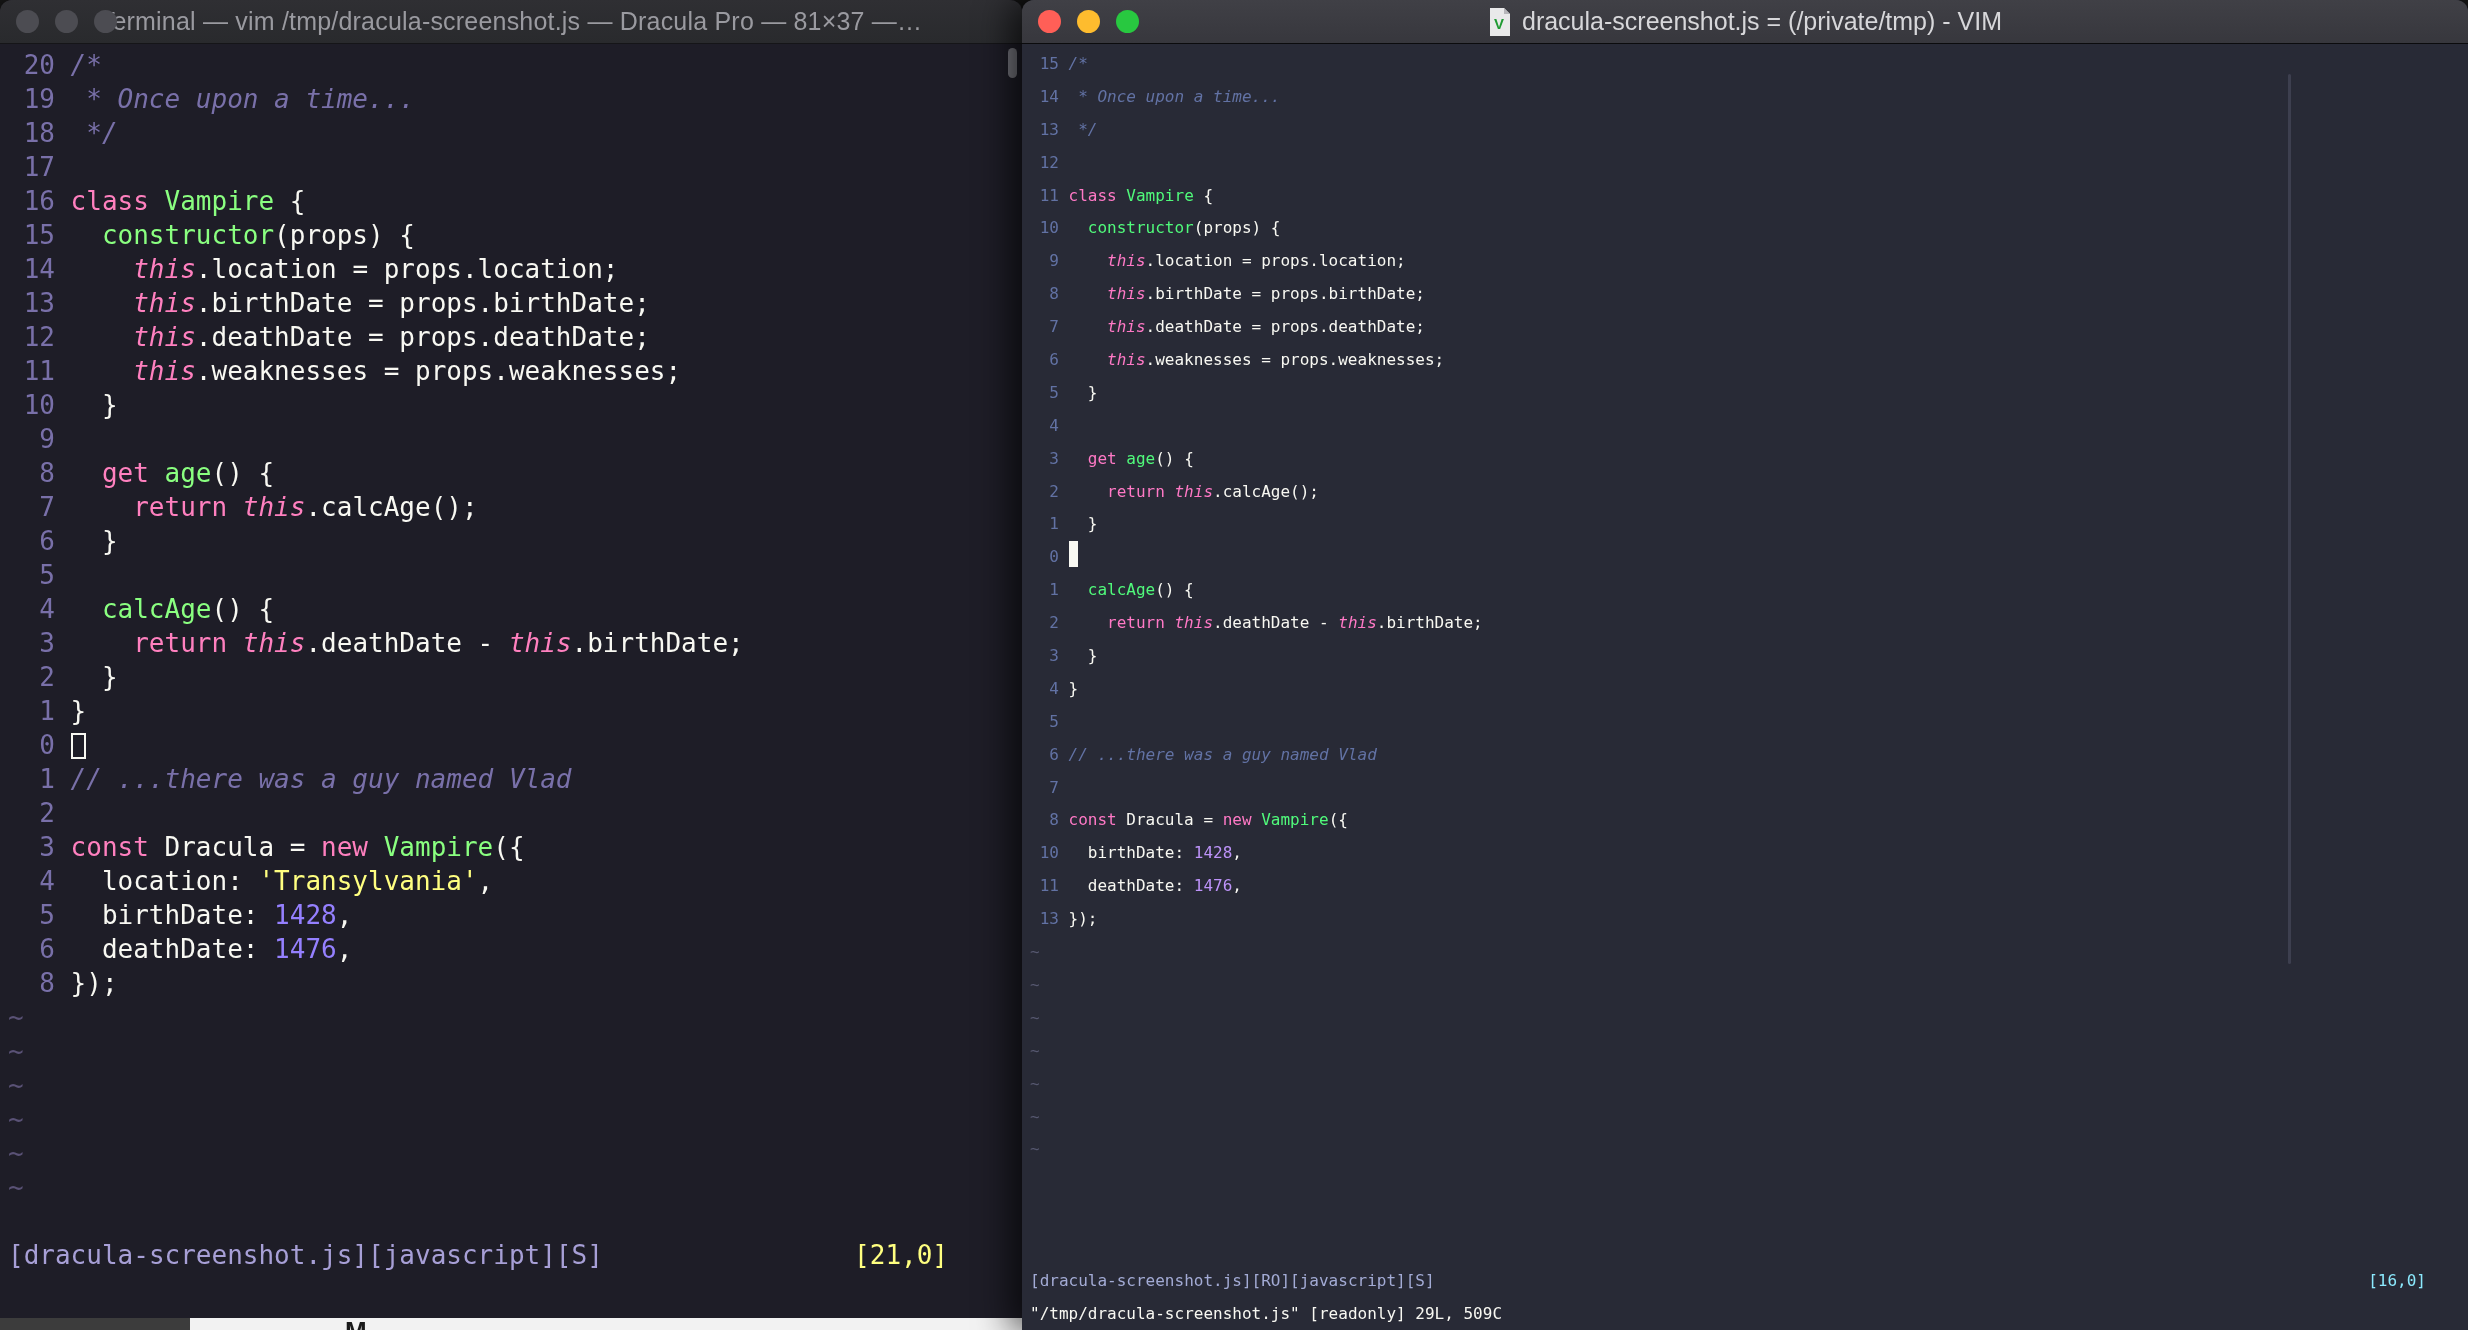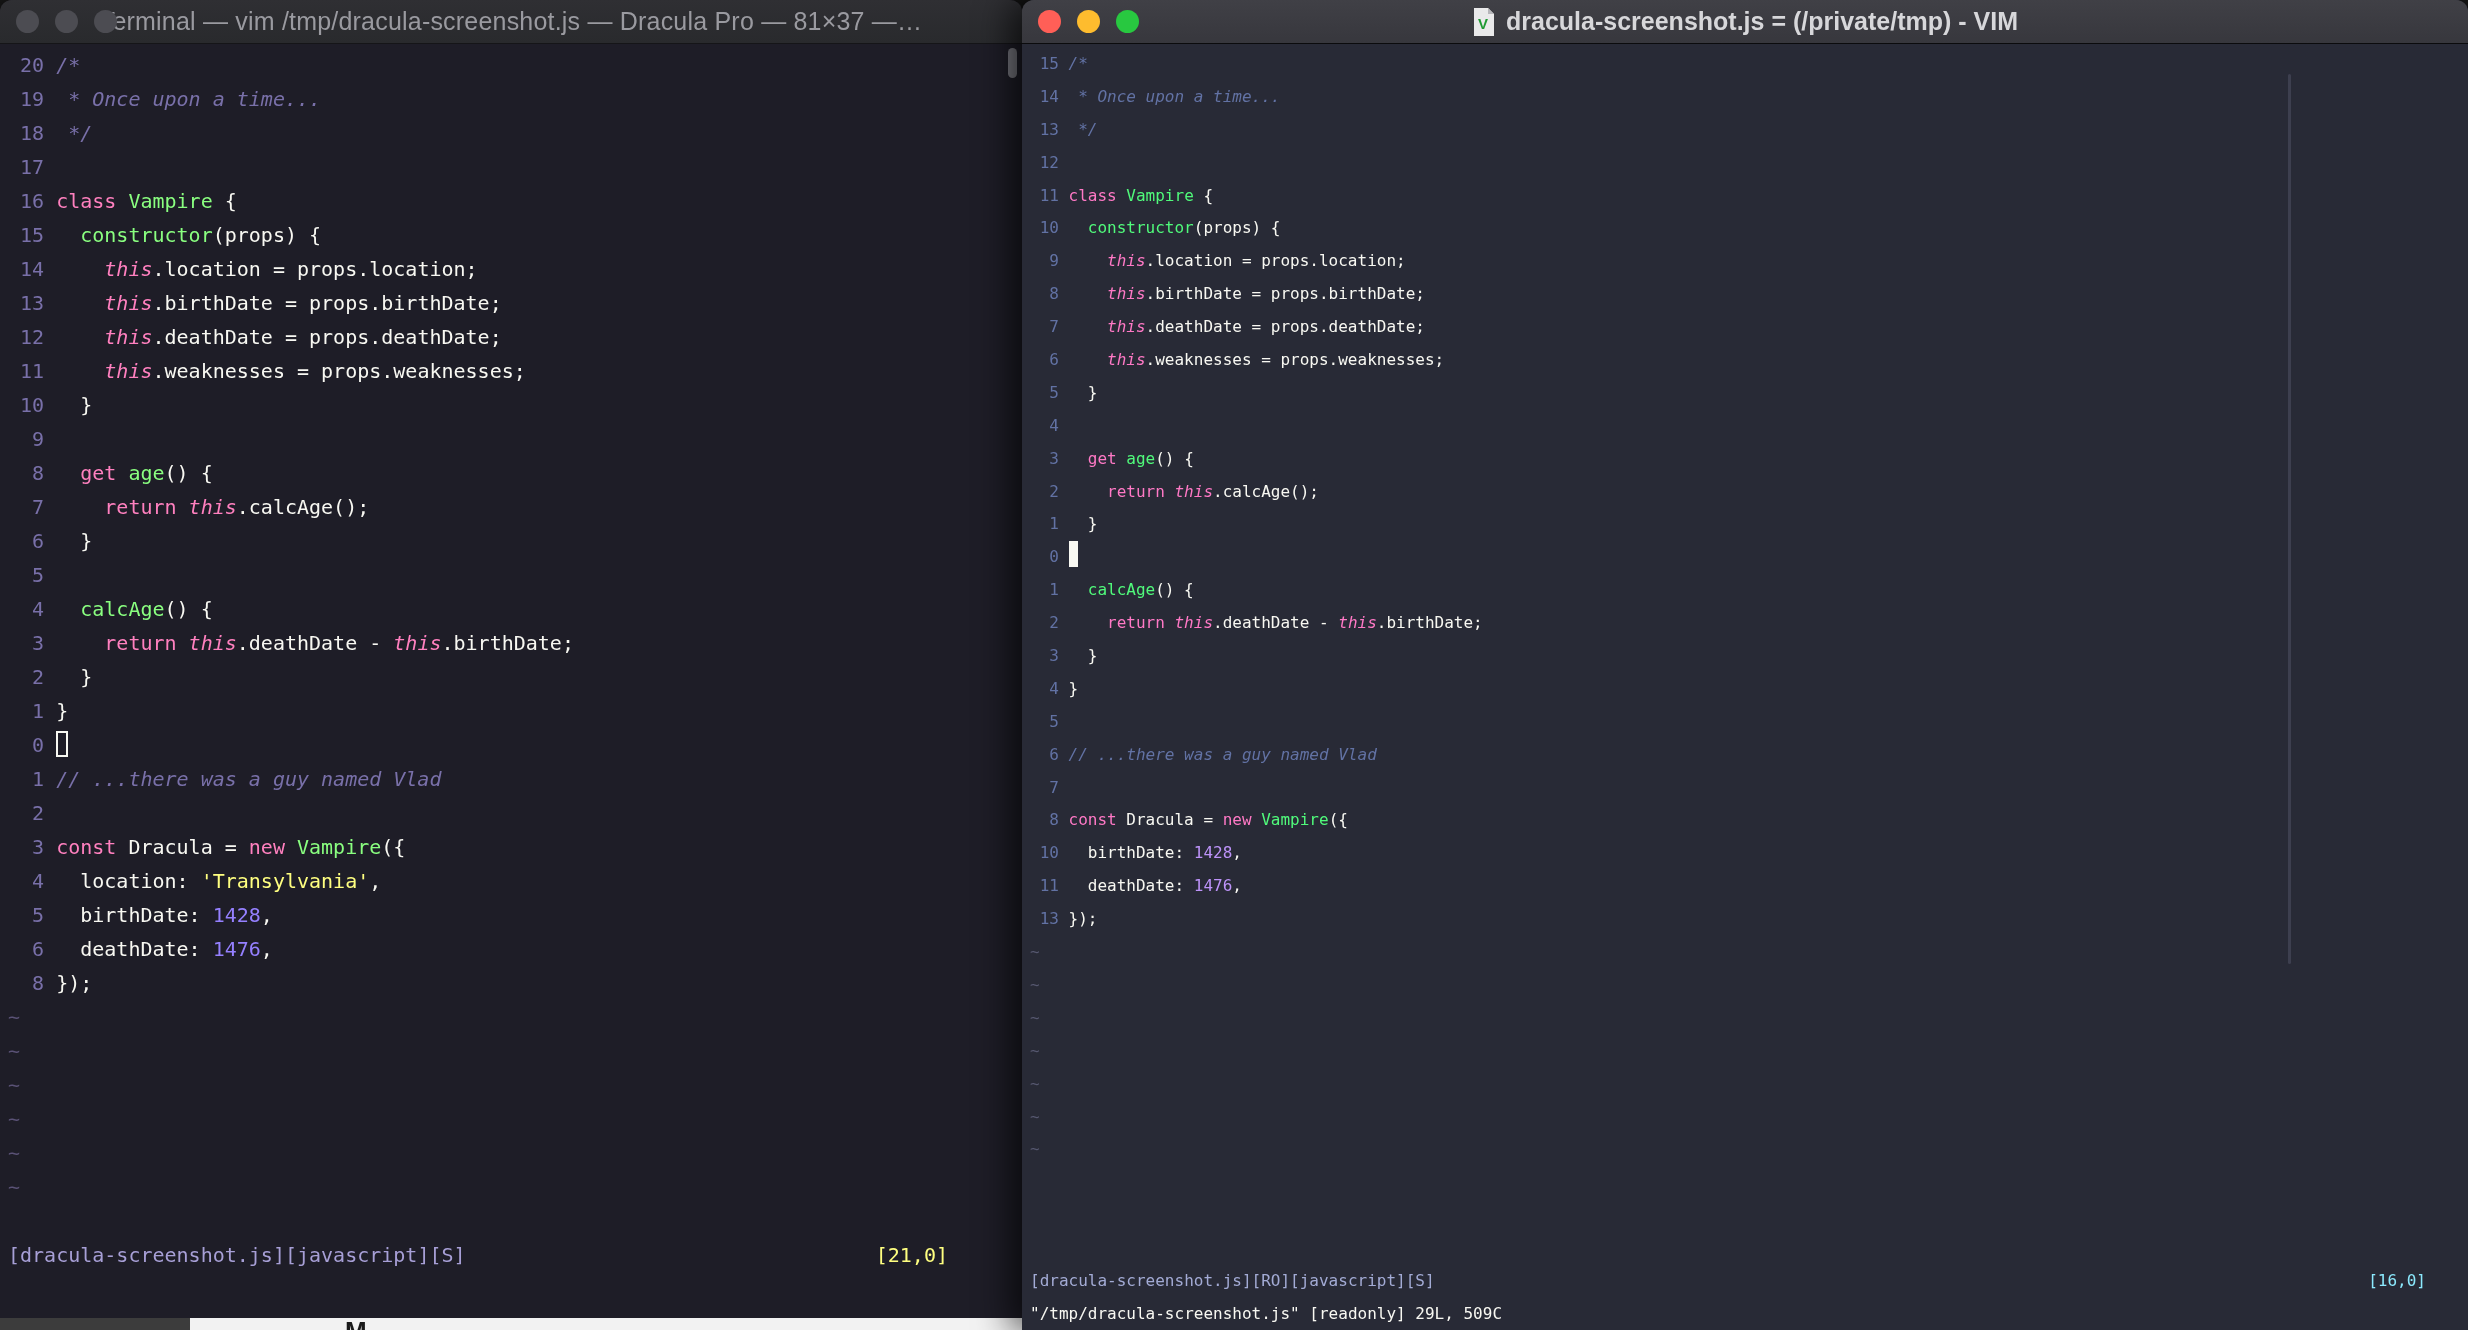--- a/index.html
+++ b/index.html
@@ -44,32 +44,32 @@
   .title {
     position:absolute; left:0; right:0;
     text-align:center; font-size:25px; letter-spacing:.2px;
     white-space:nowrap; overflow:hidden;
   }
   .win-left .title { color:#9a9aa0; font-weight:500; }
   .title-wrap {
     position:absolute; left:0; right:0;
     display:flex; align-items:center; justify-content:center; gap:10px;
   }
-  .win-right .title-text { color:#d7d7da; font-weight:700; font-size:25px; white-space:nowrap; }
+  .win-right .title-text { color:#d7d7da; font-weight:400; font-size:25px; white-space:nowrap; }
   .doc-icon { display:inline-flex; }
 
   
   .editor {
     position:absolute; top:44px; left:0; right:0; bottom:0;
     padding:4px 0 0 8px;
     font-family:"DejaVu Sans Mono", monospace;
     overflow:hidden;
     background:var(--bg,#282a36);
   }
-  .win-left  .editor { font-size:20px; line-height:34px; }
+  .win-left  .editor { font-size:26px; line-height:34px; }
   .win-right .editor { font-size:16px; line-height:32.9px; }
 
   .row { white-space:pre; }
   .win-left  .row { height:34px; }
   .win-right .row { height:32.9px; }
 
   .ln {
     display:inline-block; width:3ch; text-align:right;
     margin-right:1ch; color:var(--ln,#6272a4);
   }

